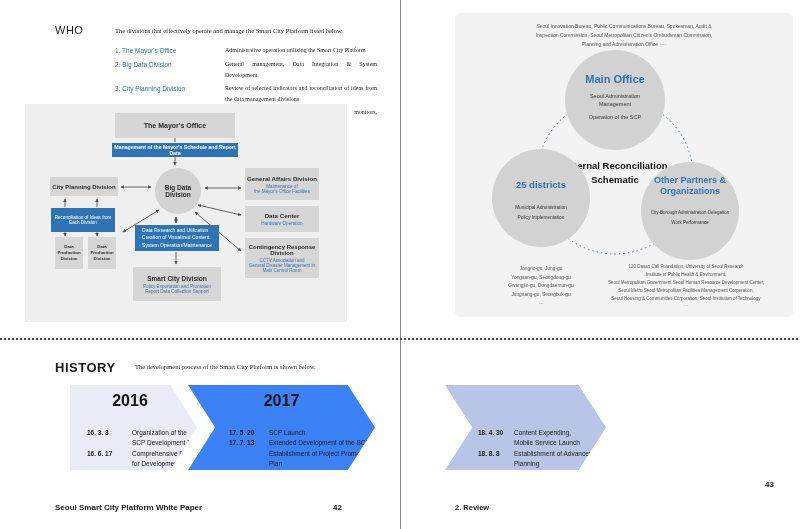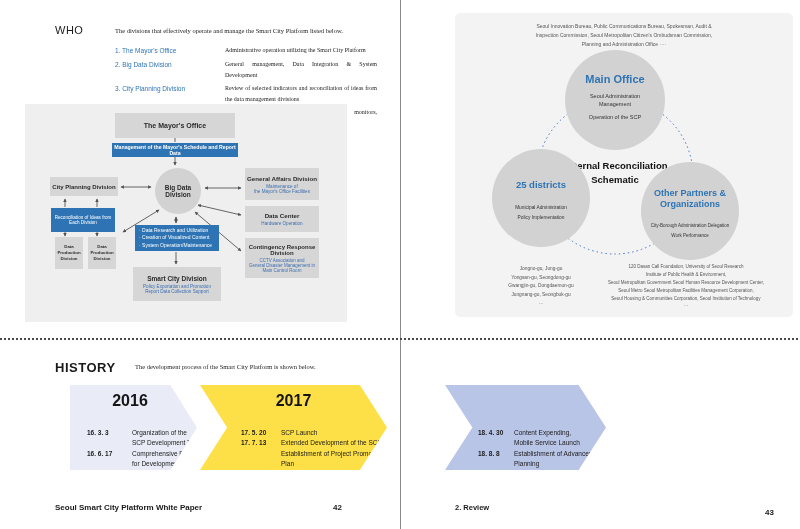--- a/index.html
+++ b/index.html
@@ -64,56 +64,56 @@
   #circle-main .ctitle { font-size:11px; margin-top:23px; }
   #circle-main .cline1 { font-size:5.5px; margin-top:5px; line-height:1.5; }
   #circle-main .cline2 { font-size:5.5px; margin-top:6px; }
   #schematic-title { position:absolute; left:80px; top:146px; width:160px; text-align:center;
     font-size:9.5px; font-weight:bold; color:#111; line-height:1.45; }
   #circle-districts { left:37px; top:136px; width:98px; height:98px; }
   #circle-districts .ctitle { font-size:9.5px; margin-top:30px; }
   #circle-districts .cline1 { font-size:4.8px; margin-top:14px; }
   #circle-districts .cline2 { font-size:4.8px; margin-top:5px; }
   #circle-partners { left:186px; top:149px; width:98px; height:98px; }
-  #circle-partners .ctitle { font-size:9px; margin-top:26px; }
+  #circle-partners .ctitle { font-size:9px; margin-top:13px; }
   #circle-partners .cline1 { font-size:4.5px; margin-top:12px; }
   #circle-partners .cline2 { font-size:4.5px; margin-top:5px; }
   #districts-note { position:absolute; left:16px; top:252px; width:140px; text-align:center;
     font-size:4.8px; color:#555; line-height:1.8; }
   #partners-note { position:absolute; left:128px; top:250px; width:206px; text-align:center;
     font-size:4.5px; color:#555; line-height:1.75; }
 
   
   #history-heading { position:absolute; left:55px; top:360px; font-size:13px; font-weight:bold; letter-spacing:.5px; }
   #history-intro { position:absolute; left:135px; top:363px; font-size:6.5px; white-space:nowrap; color:#222; }
   .chev { position:absolute; top:385px; height:85px; }
   .chev .year { position:absolute; top:7px; left:0; right:0; text-align:center; font-size:16px; font-weight:bold; color:#151515; }
   .chev .rows { position:absolute; top:43px; }
   .mrow { display:flex; line-height:1.6; }
   .mrow .d { flex:none; font-weight:bold; font-size:6.5px; }
   .mrow .t { flex:1; font-size:6.5px; }
   #chev-2016 { left:70px;  width:127px; background:#e9ecf7;
     clip-path:polygon(0 0, 79% 0, 100% 50%, 79% 100%, 0 100%); }
   #chev-2016 .year { right:27px;margin-left:20px; }
   #chev-2016 .rows { left:17px; } #chev-2016 .d { width:45px; }
-  #chev-2017 { left:200px; width:187px; background:#fde047;
+  #chev-2017 { left:188px; width:187px; background:#3b82f6;
     clip-path:polygon(0 0, 85.5% 0, 100% 50%, 85.5% 100%, 0 100%, 14.5% 50%); }
   #chev-2017 .rows { left:41px; } #chev-2017 .d { width:40px; }
   #chev-2018 { left:445px; width:161px; background:#b9c5e7;
     clip-path:polygon(0 0, 83% 0, 100% 50%, 83% 100%, 0 100%, 17% 50%); }
   #chev-2018 .rows { left:33px; } #chev-2018 .d { width:36px; }
   #chev-2019 { left:611px; width:161px; background:#b9c5e7;
     clip-path:polygon(0 0, 83% 0, 100% 50%, 83% 100%, 0 100%, 17% 50%); }
   #chev-2019 .rows { left:30px; } #chev-2019 .d { width:32px; }
 
   
   #footer-left-title { position:absolute; left:55px; top:503px; font-size:8px; font-weight:bold; }
   #footer-left-page  { position:absolute; left:333px; top:503px; font-size:8px; font-weight:bold; }
   #footer-right-title{ position:absolute; left:455px; top:503px; font-size:7.5px; font-weight:bold; }
-  #footer-right-page { position:absolute; left:765px; top:508px; font-size:8px; font-weight:bold; }
+  #footer-right-page { position:absolute; left:765px; top:480px; font-size:8px; font-weight:bold; }
 </style>
 </head>
 <body>
 
 <div id="canvas">
 
   <div id="page-divider"></div>
   <div id="section-divider"></div>
 
   <div id="who-heading">WHO</div>

